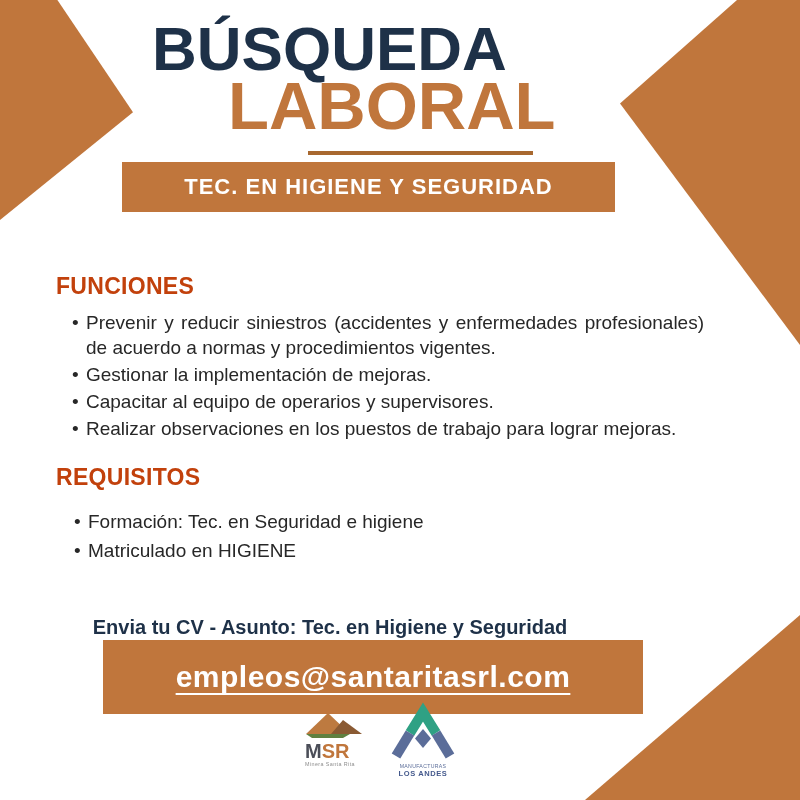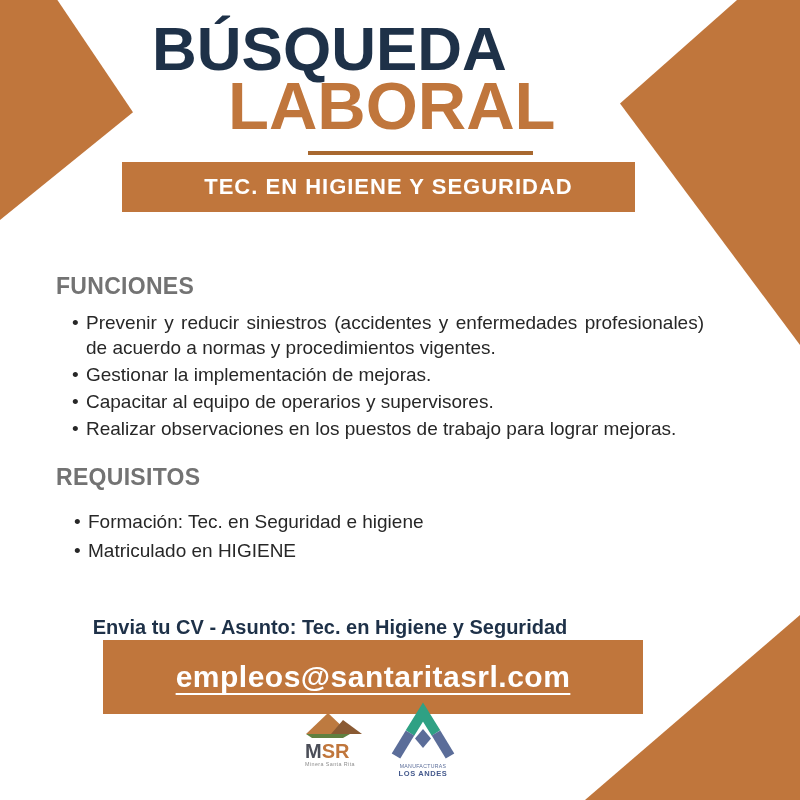--- a/index.html
+++ b/index.html
@@ -37,25 +37,24 @@
   .title-underline {
     position: absolute; left: 308px; top: 151px;
     width: 225px; height: 4px; background: #a8682f;
   }
   .role-banner {
     position: absolute; left: 122px; top: 162px;
     width: 493px; height: 50px; background: #c0763c;
     display: flex; align-items: center; justify-content: center;
     color: #ffffff; font-size: 22px; font-weight: 800; letter-spacing: 1px;
     white-space: nowrap;
-    padding-left: 20px;
   }
   .section-heading {
     position: absolute; left: 56px;
-    font-size: 23px; font-weight: 900; color: #737373; letter-spacing: 0.3px;
+    font-size: 23px; font-weight: 900; color: #c2410c; letter-spacing: 0.3px;
     white-space: nowrap;
   }
   .heading-funciones { top: 273px; }
   .heading-requisitos { top: 464px; }
   ul.bullets {
     position: absolute; margin: 8px; padding: 0; list-style: none;
     color: #272727; font-size: 19px;
   }
   ul.bullets li { position: relative; margin: 0 0 2px 0; }
   ul.bullets li::before {

